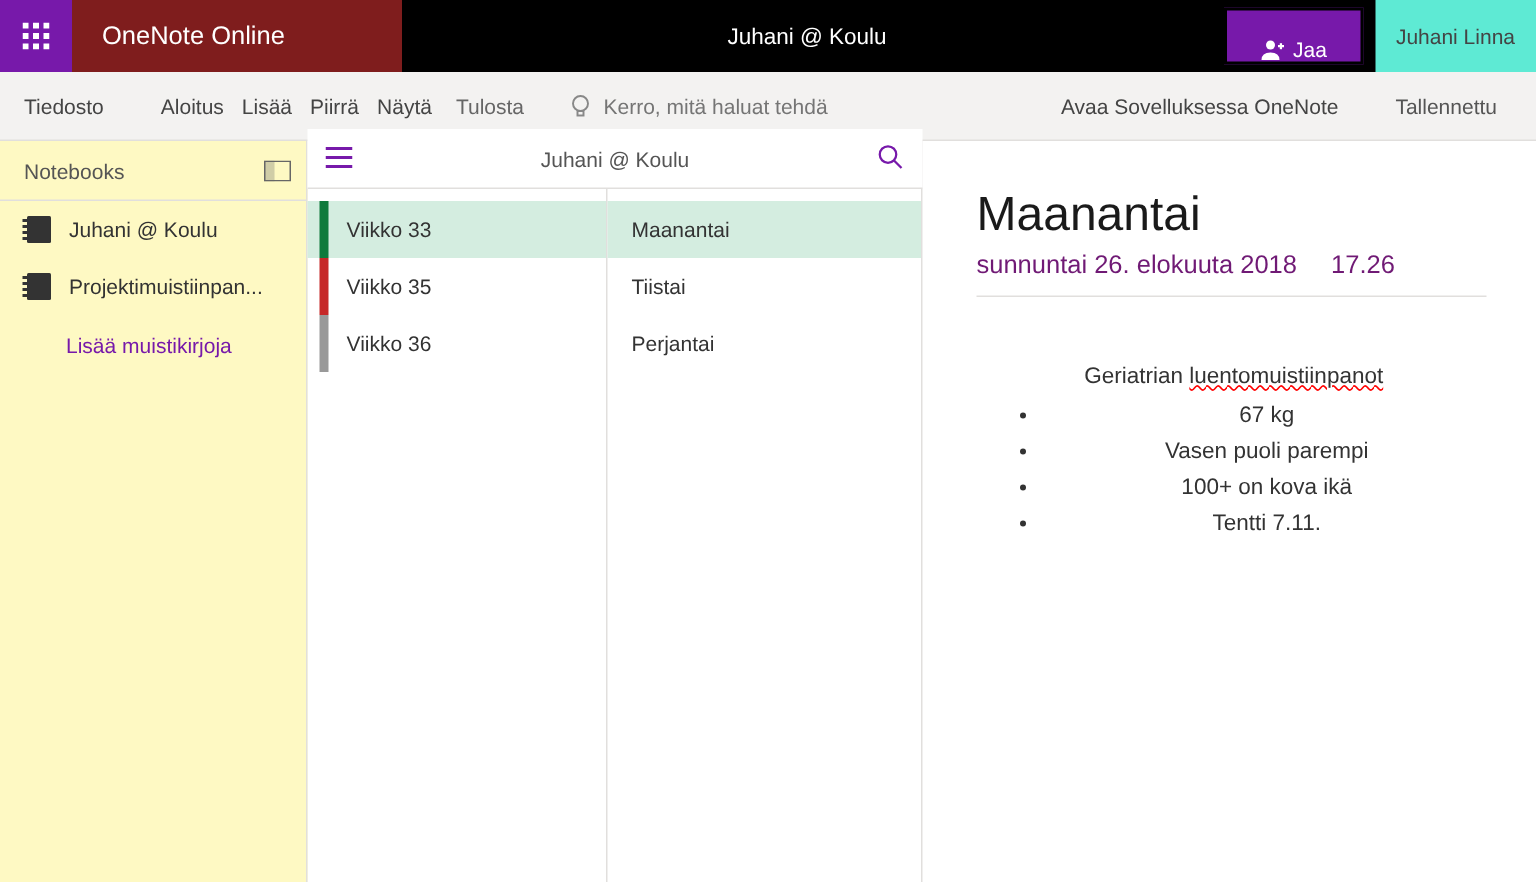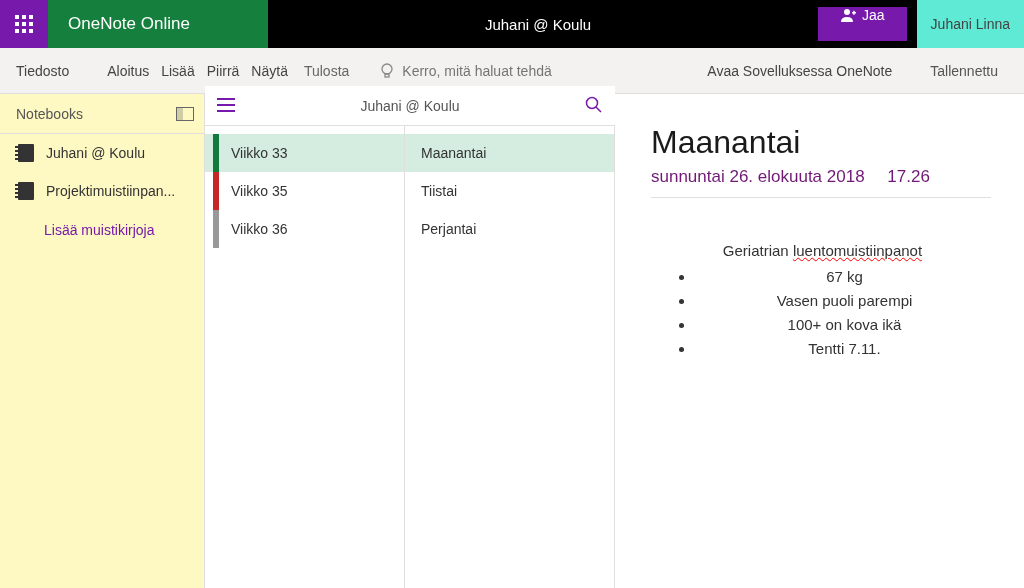--- a/index.html
+++ b/index.html
@@ -22,38 +22,38 @@
     }
     .topbar .waffle {
       width: 48px;
       background: #7719aa;
       display: flex;
       align-items: center;
       justify-content: center;
       cursor: pointer;
     }
     .topbar .app-name {
-      background: #15803d;
+      background: #7f1d1d;
       display: flex;
       align-items: center;
       padding: 0 20px;
       font-size: 17px;
       min-width: 220px;
     }
     .topbar .doc-title {
       flex: 1;
       display: flex;
       align-items: center;
       justify-content: center;
       font-size: 15px;
     }
     .topbar .share-btn {
       background: #7719aa;
       display: flex;
-      align-items: flex-start;
+      align-items: flex-end;
       padding: 0 22px;
       margin: 5px 8px;
       font-size: 14px;
       gap: 6px;
       border: 2px solid #000;
       cursor: pointer;
     }
     .topbar .user-name {
       background: #5eead4;
       color: #444;

